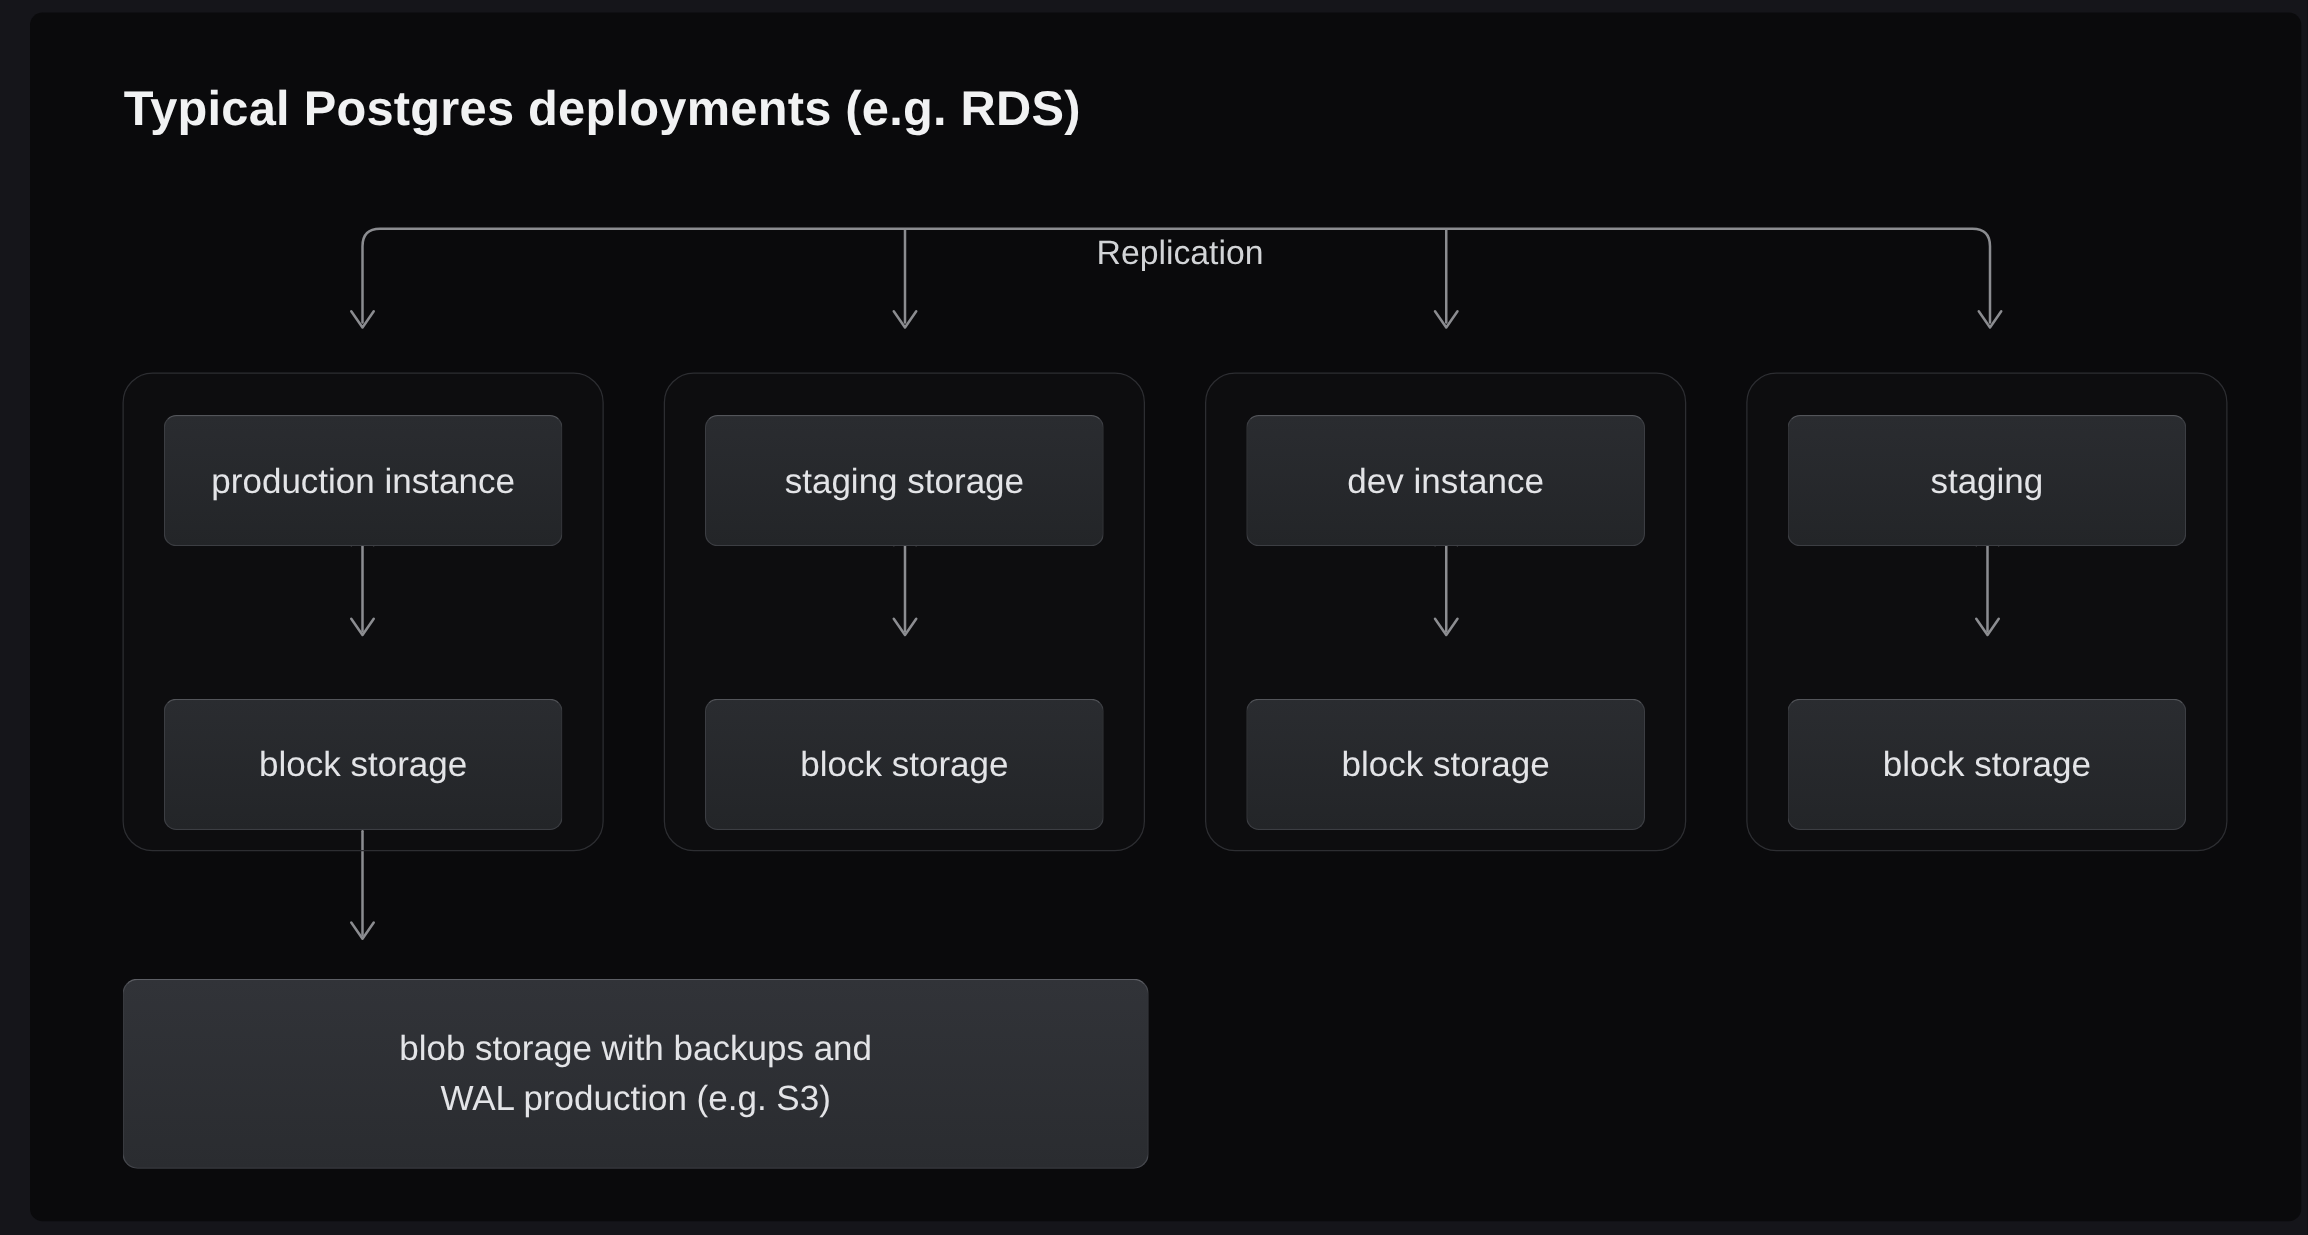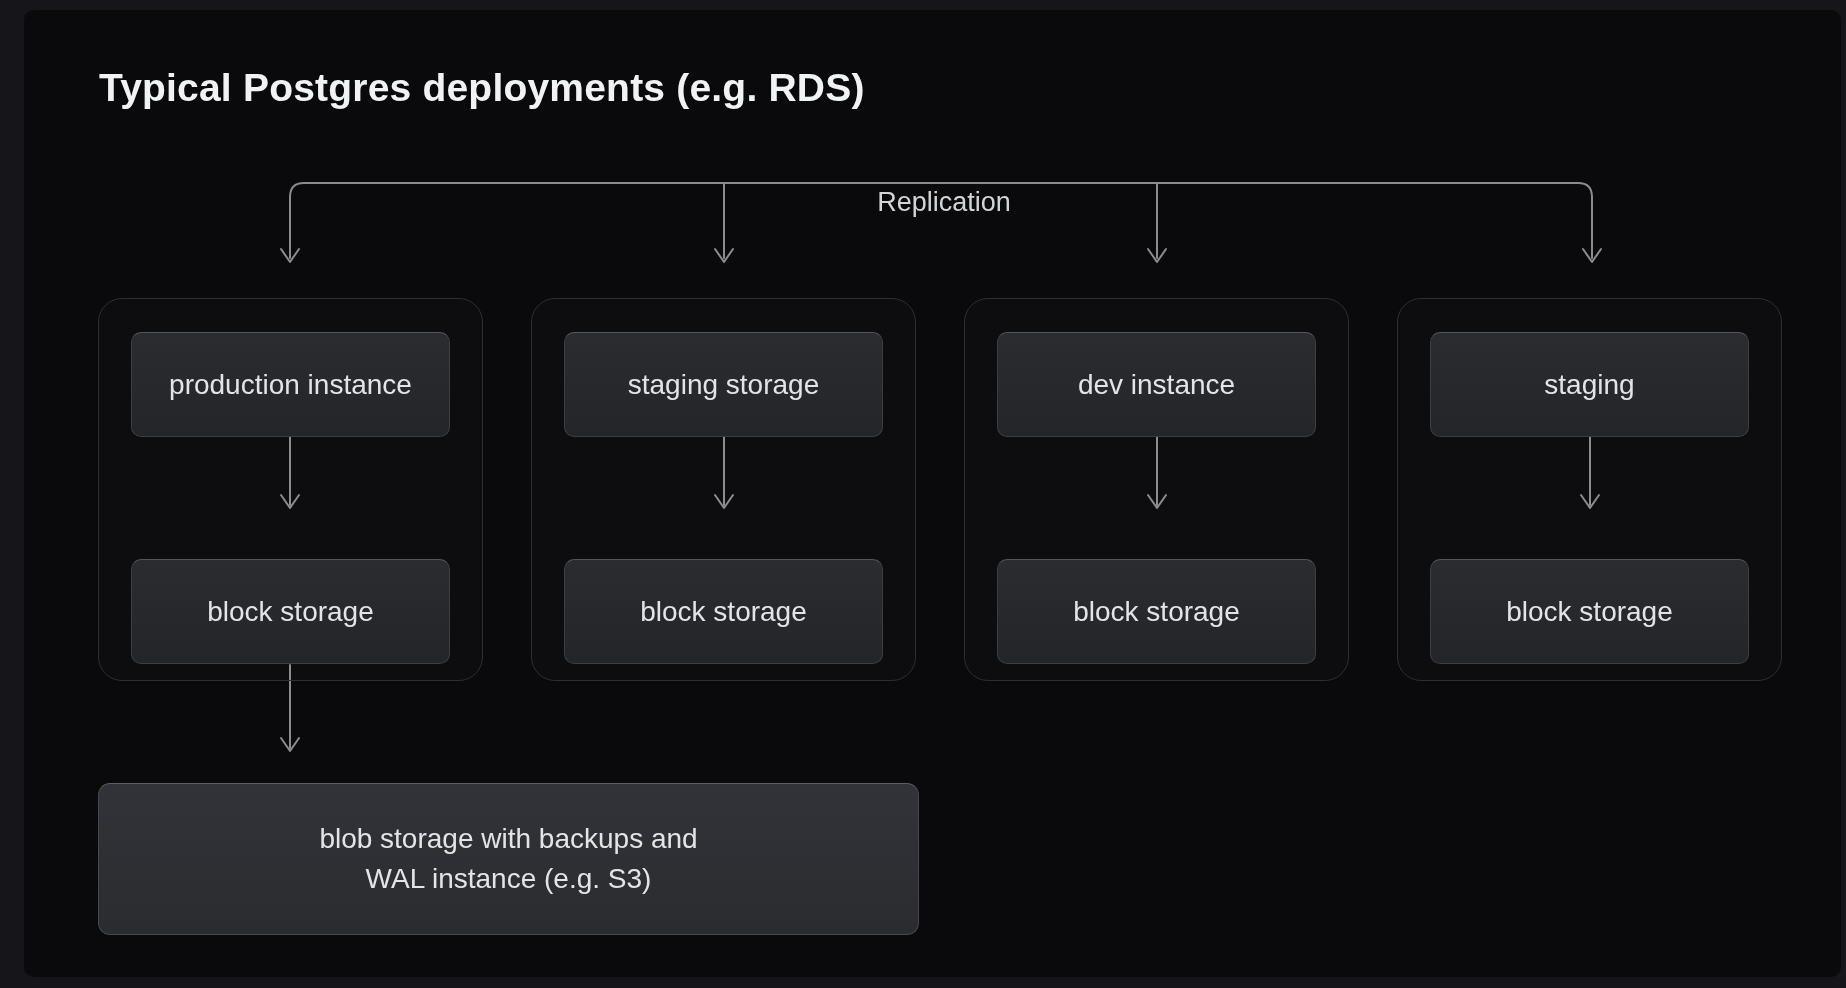--- a/index.html
+++ b/index.html
@@ -197,17 +197,17 @@
       <div class="node instance">
         <span>staging</span>
       </div>
       <div class="node storage">
         <span>block storage</span>
       </div>
     </div>
 
     <div class="blob-box">
       <span>blob storage with backups and</span>
-      <span>WAL instance (e.g. S3)</span>
+      <span>WAL production (e.g. S3)</span>
     </div>
 
   </div>
 </div>
 
 </body></html>

